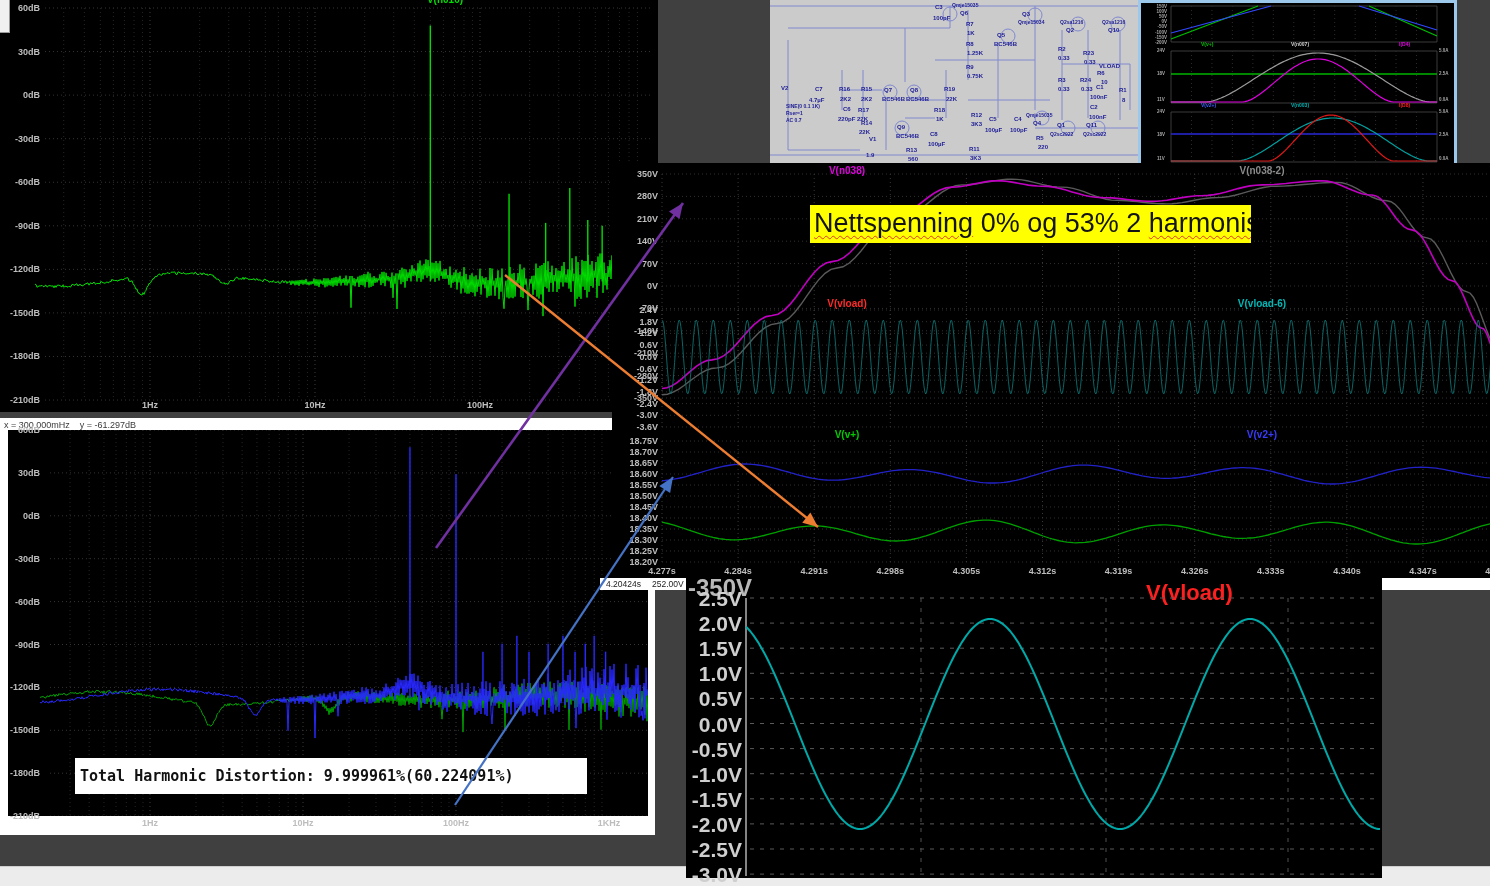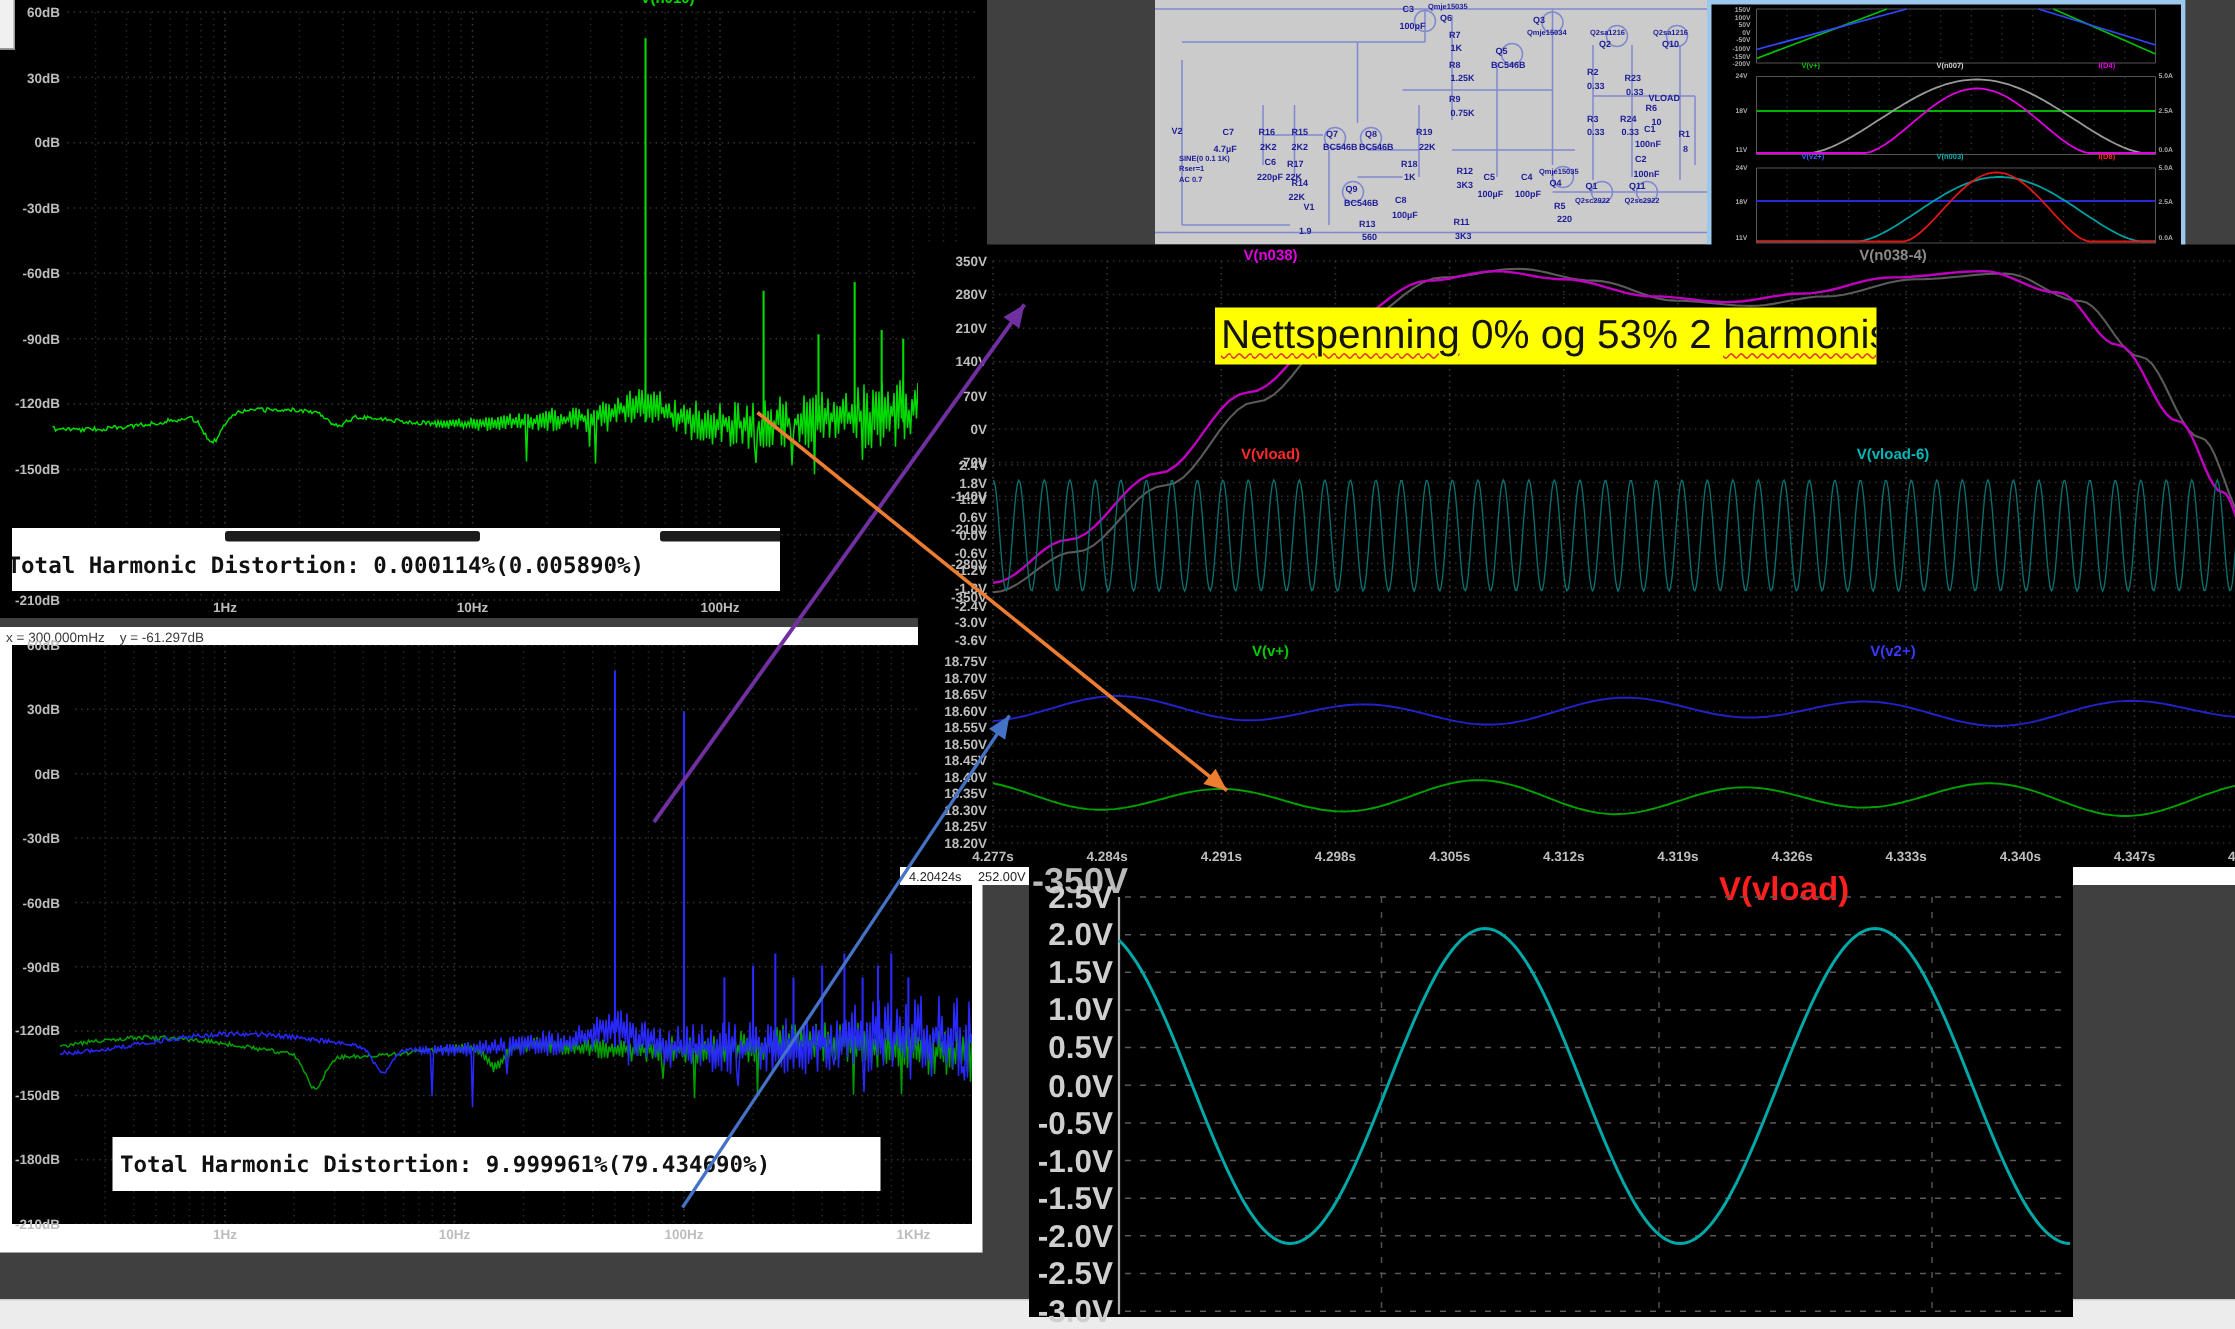--- a/index.html
+++ b/index.html
@@ -90,25 +90,20 @@
       <div style="font: bold 9px &quot;Liberation Sans&quot;; color: rgb(189, 189, 189); width: 40px; text-align: right; position: absolute; left: 0px; top: 220.8px;">-90dB</div>
       <div style="font: bold 9px &quot;Liberation Sans&quot;; color: rgb(189, 189, 189); width: 40px; text-align: right; position: absolute; left: 0px; top: 264.36px;">-120dB</div>
       <div style="font: bold 9px &quot;Liberation Sans&quot;; color: rgb(189, 189, 189); width: 40px; text-align: right; position: absolute; left: 0px; top: 307.92px;">-150dB</div>
       <div style="font: bold 9px &quot;Liberation Sans&quot;; color: rgb(189, 189, 189); width: 40px; text-align: right; position: absolute; left: 0px; top: 351.48px;">-180dB</div>
       <div style="font: bold 9px &quot;Liberation Sans&quot;; color: rgb(189, 189, 189); width: 40px; text-align: right; position: absolute; left: 0px; top: 395.04px;">-210dB</div>
       <div style="font: bold 9px &quot;Liberation Sans&quot;; color: rgb(189, 189, 189); width: 28px; text-align: center; position: absolute; left: 136px; top: 400px;">1Hz</div>
       <div style="font: bold 9px &quot;Liberation Sans&quot;; color: rgb(189, 189, 189); width: 28px; text-align: center; position: absolute; left: 301px; top: 400px;">10Hz</div>
       <div style="font: bold 9px &quot;Liberation Sans&quot;; color: rgb(189, 189, 189); width: 28px; text-align: center; position: absolute; left: 466px; top: 400px;">100Hz</div>
     </div>
   <div class="corner"></div>
-  <div class="thdbox" style="left:8px;top:352px;width:512px;height:42px;">
-    <div class="smudge" style="left:142px;top:2px;width:170px;height:7px;"></div>
-    <div class="smudge" style="left:432px;top:2px;width:130px;height:7px;"></div>
-    <div class="thdtext" style="left:4px;top:16px;">Total Harmonic Distortion: 0.000114%(0.005890%)</div>
-  </div>
 
   <div class="abs" style="left:0;top:418px;width:655px;height:417px;background:#fff;">
     <div class="statustext" style="left:4px;top:2px;">x = 300.000mHz    y = -61.297dB</div>
   </div>
   <div id="fftBottom" class="blackwin" style="left:8px;top:430px;width:640px;height:386px;">
       <svg width="640" height="386" viewBox="8 430 640 386" style="left: 0px; top: 0px;">
         <line x1="50" y1="430" x2="648" y2="430" stroke="#343434" stroke-width="1" stroke-dasharray="1 3"></line>
         <line x1="50" y1="472.9" x2="648" y2="472.9" stroke="#343434" stroke-width="1" stroke-dasharray="1 3"></line>
         <line x1="50" y1="515.8" x2="648" y2="515.8" stroke="#343434" stroke-width="1" stroke-dasharray="1 3"></line>
         <line x1="50" y1="558.7" x2="648" y2="558.7" stroke="#343434" stroke-width="1" stroke-dasharray="1 3"></line>
@@ -176,21 +171,21 @@
       <div style="font: bold 9px &quot;Liberation Sans&quot;; color: rgb(189, 189, 189); width: 40px; text-align: right; position: absolute; left: -8px; top: 252.4px;">-120dB</div>
       <div style="font: bold 9px &quot;Liberation Sans&quot;; color: rgb(189, 189, 189); width: 40px; text-align: right; position: absolute; left: -8px; top: 295.3px;">-150dB</div>
       <div style="font: bold 9px &quot;Liberation Sans&quot;; color: rgb(189, 189, 189); width: 40px; text-align: right; position: absolute; left: -8px; top: 338.2px;">-180dB</div>
       <div style="font: bold 9px &quot;Liberation Sans&quot;; color: rgb(189, 189, 189); width: 40px; text-align: right; position: absolute; left: -8px; top: 381.1px;">-210dB</div>
       <div style="font: bold 9px &quot;Liberation Sans&quot;; color: rgb(189, 189, 189); width: 28px; text-align: center; position: absolute; left: 128px; top: 388px;">1Hz</div>
       <div style="font: bold 9px &quot;Liberation Sans&quot;; color: rgb(189, 189, 189); width: 28px; text-align: center; position: absolute; left: 281px; top: 388px;">10Hz</div>
       <div style="font: bold 9px &quot;Liberation Sans&quot;; color: rgb(189, 189, 189); width: 28px; text-align: center; position: absolute; left: 434px; top: 388px;">100Hz</div>
       <div style="font: bold 9px &quot;Liberation Sans&quot;; color: rgb(189, 189, 189); width: 28px; text-align: center; position: absolute; left: 587px; top: 388px;">1KHz</div>
     </div>
   <div class="thdbox" style="left:75px;top:758px;width:512px;height:36px;">
-    <div class="thdtext" style="left:12px;top:9px;">Total Harmonic Distortion: 9.999961%(79.434690%)</div>
+    <div class="thdtext" style="left:12px;top:9px;">Total Harmonic Distortion: 9.999961%(60.224091%)</div>
   </div>
 
   <div id="schem" class="abs" style="left:770px;top:0;width:380px;height:163px;background:#cbcbcb;">
       <svg width="380" height="163" viewBox="770 0 380 163" style="left: 0px; top: 0px;">
         <line x1="770" y1="6" x2="1150" y2="6" stroke="#8089cf" stroke-width="1"></line>
         <line x1="788" y1="28" x2="950" y2="28" stroke="#8089cf" stroke-width="1"></line>
         <line x1="950" y1="28" x2="950" y2="6" stroke="#8089cf" stroke-width="1"></line>
         <line x1="905" y1="28" x2="905" y2="82" stroke="#8089cf" stroke-width="1"></line>
         <line x1="842" y1="90" x2="882" y2="90" stroke="#8089cf" stroke-width="1"></line>
         <line x1="788" y1="40" x2="788" y2="150" stroke="#8089cf" stroke-width="1"></line>
@@ -520,21 +515,21 @@
       <div style="font: bold 9px &quot;Liberation Sans&quot;; color: rgb(189, 189, 189); width: 46px; text-align: right; position: absolute; left: 0px; top: 306px;">18.60V</div>
       <div style="font: bold 9px &quot;Liberation Sans&quot;; color: rgb(189, 189, 189); width: 46px; text-align: right; position: absolute; left: 0px; top: 317px;">18.55V</div>
       <div style="font: bold 9px &quot;Liberation Sans&quot;; color: rgb(189, 189, 189); width: 46px; text-align: right; position: absolute; left: 0px; top: 328px;">18.50V</div>
       <div style="font: bold 9px &quot;Liberation Sans&quot;; color: rgb(189, 189, 189); width: 46px; text-align: right; position: absolute; left: 0px; top: 339px;">18.45V</div>
       <div style="font: bold 9px &quot;Liberation Sans&quot;; color: rgb(189, 189, 189); width: 46px; text-align: right; position: absolute; left: 0px; top: 350px;">18.40V</div>
       <div style="font: bold 9px &quot;Liberation Sans&quot;; color: rgb(189, 189, 189); width: 46px; text-align: right; position: absolute; left: 0px; top: 361px;">18.35V</div>
       <div style="font: bold 9px &quot;Liberation Sans&quot;; color: rgb(189, 189, 189); width: 46px; text-align: right; position: absolute; left: 0px; top: 372px;">18.30V</div>
       <div style="font: bold 9px &quot;Liberation Sans&quot;; color: rgb(189, 189, 189); width: 46px; text-align: right; position: absolute; left: 0px; top: 383px;">18.25V</div>
       <div style="font: bold 9px &quot;Liberation Sans&quot;; color: rgb(189, 189, 189); width: 46px; text-align: right; position: absolute; left: 0px; top: 394px;">18.20V</div>
       <div style="font: bold 10px &quot;Liberation Sans&quot;; color: rgb(224, 0, 224); transform: translateX(-50%); position: absolute; left: 235px; top: 2px;">V(n038)</div>
-      <div style="font: bold 10px &quot;Liberation Sans&quot;; color: rgb(138, 138, 138); transform: translateX(-50%); position: absolute; left: 650px; top: 2px;">V(n038-4)</div>
+      <div style="font: bold 10px &quot;Liberation Sans&quot;; color: rgb(138, 138, 138); transform: translateX(-50%); position: absolute; left: 650px; top: 2px;">V(n038-2)</div>
       <div style="font: bold 10px &quot;Liberation Sans&quot;; color: rgb(255, 42, 42); transform: translateX(-50%); position: absolute; left: 235px; top: 135px;">V(vload)</div>
       <div style="font: bold 10px &quot;Liberation Sans&quot;; color: rgb(0, 184, 184); transform: translateX(-50%); position: absolute; left: 650px; top: 135px;">V(vload-6)</div>
       <div style="font: bold 10px &quot;Liberation Sans&quot;; color: rgb(0, 204, 0); transform: translateX(-50%); position: absolute; left: 235px; top: 266px;">V(v+)</div>
       <div style="font: bold 10px &quot;Liberation Sans&quot;; color: rgb(58, 58, 255); transform: translateX(-50%); position: absolute; left: 650px; top: 266px;">V(v2+)</div>
       <div style="font: bold 9px &quot;Liberation Sans&quot;; color: rgb(189, 189, 189); width: 36px; text-align: center; position: absolute; left: 32px; top: 403px;">4.277s</div>
       <div style="font: bold 9px &quot;Liberation Sans&quot;; color: rgb(189, 189, 189); width: 36px; text-align: center; position: absolute; left: 108.1px; top: 403px;">4.284s</div>
       <div style="font: bold 9px &quot;Liberation Sans&quot;; color: rgb(189, 189, 189); width: 36px; text-align: center; position: absolute; left: 184.2px; top: 403px;">4.291s</div>
       <div style="font: bold 9px &quot;Liberation Sans&quot;; color: rgb(189, 189, 189); width: 36px; text-align: center; position: absolute; left: 260.3px; top: 403px;">4.298s</div>
       <div style="font: bold 9px &quot;Liberation Sans&quot;; color: rgb(189, 189, 189); width: 36px; text-align: center; position: absolute; left: 336.4px; top: 403px;">4.305s</div>
       <div style="font: bold 9px &quot;Liberation Sans&quot;; color: rgb(189, 189, 189); width: 36px; text-align: center; position: absolute; left: 412.5px; top: 403px;">4.312s</div>

